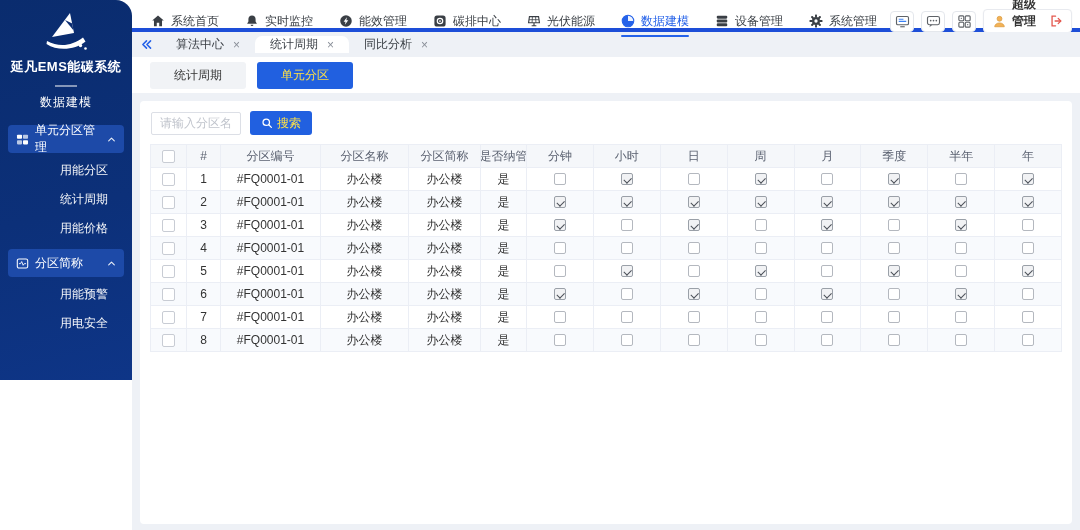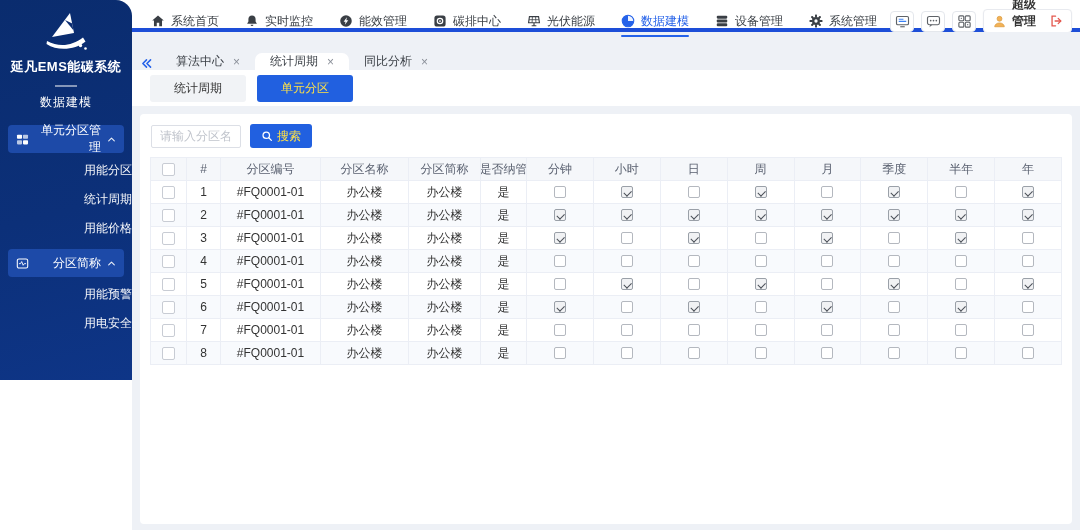--- a/index.html
+++ b/index.html
@@ -9,21 +9,21 @@
   .app { display:flex; width:1080px; height:530px; background:#fff; }
 
   
   .sidebar { flex:0 0 132px; width:132px; height:380px; position:relative; z-index:2;
              background:linear-gradient(165deg,#0a2c6e 0%,#0c3079 55%,#0e3587 100%);
              border-top-right-radius:16px; color:#fff; }
   .logo { display:flex; justify-content:center; padding-top:10px; height:52px; }
   .sys-title { text-align:center; font-size:13px; font-weight:bold; letter-spacing:.5px; margin-top:6px; }
   .sys-divider { width:22px; height:2px; background:rgba(255,255,255,.5); margin:9px auto 7px; }
   .sys-sub { text-align:center; font-size:12px; letter-spacing:1px; }
-  .menu { margin-top:14px;text-align:right; }
+  .menu { margin-top:14px; }
   .menu-group { display:flex; align-items:center; gap:6px; margin:6px 8px 3px; padding:0 8px;
                 height:28px; background:#1d4aa8; border-radius:4px; cursor:pointer; }
   .menu-group .glbl { flex:1; font-size:12px; }
   .menu-item { height:29px; line-height:29px; padding-left:60px; font-size:12px; cursor:pointer;
                color:rgba(255,255,255,.96); }
   .gic { display:flex; }
 
   
   .main { flex:1; display:flex; flex-direction:column; background:#eef1f6; min-width:0; }
 
@@ -37,21 +37,21 @@
   .nav-item.active .nic { color:#2562e9; }
   .nav-item.active::after { content:""; position:absolute; bottom:0; left:13px; right:13px;
                             height:2px; background:#2562e9; border-radius:1px; }
   .topbar-right { display:flex; align-items:center; gap:7px; }
   .tool-btn { width:24px; height:21px; border:1px solid #e4e7ec; border-radius:4px;
               display:flex; align-items:center; justify-content:center; background:#fff; cursor:pointer; }
   .user-chip { display:flex; align-items:center; gap:5px; height:24px; padding:0 8px;
                border:1px solid #e8eaef; border-radius:4px; background:#fff;
                box-shadow:0 1px 2px rgba(0,0,0,.05); font-weight:bold; cursor:pointer; }
 
-  .tabbar { height:38px; background:#eef1f6; display:flex; align-items:flex-end; padding-left:4px; }
+  .tabbar { height:25px; background:#eef1f6; display:flex; align-items:center; padding-left:4px; }
   .collapse-btn { display:flex; align-items:center; padding:0 8px 0 4px; cursor:pointer; }
   .tab { display:flex; align-items:center; gap:9px; padding:0 15px; font-size:12px; color:#3a3f45;
          cursor:pointer; white-space:nowrap; }
   .tab.active { background:#fff; border-radius:7px 7px 0 0; }
   .tab .tclose { color:#8a8f99; font-size:12px; line-height:1; }
 
   .btn-panel { background:#fff; height:36px; display:flex; align-items:center; gap:11px;
                padding-left:18px; }
   .tbtn { min-width:96px; height:27px; padding:0 24px; border:none; border-radius:3px;
           background:#f1f3f6; color:#333; font-size:12px; cursor:pointer;

